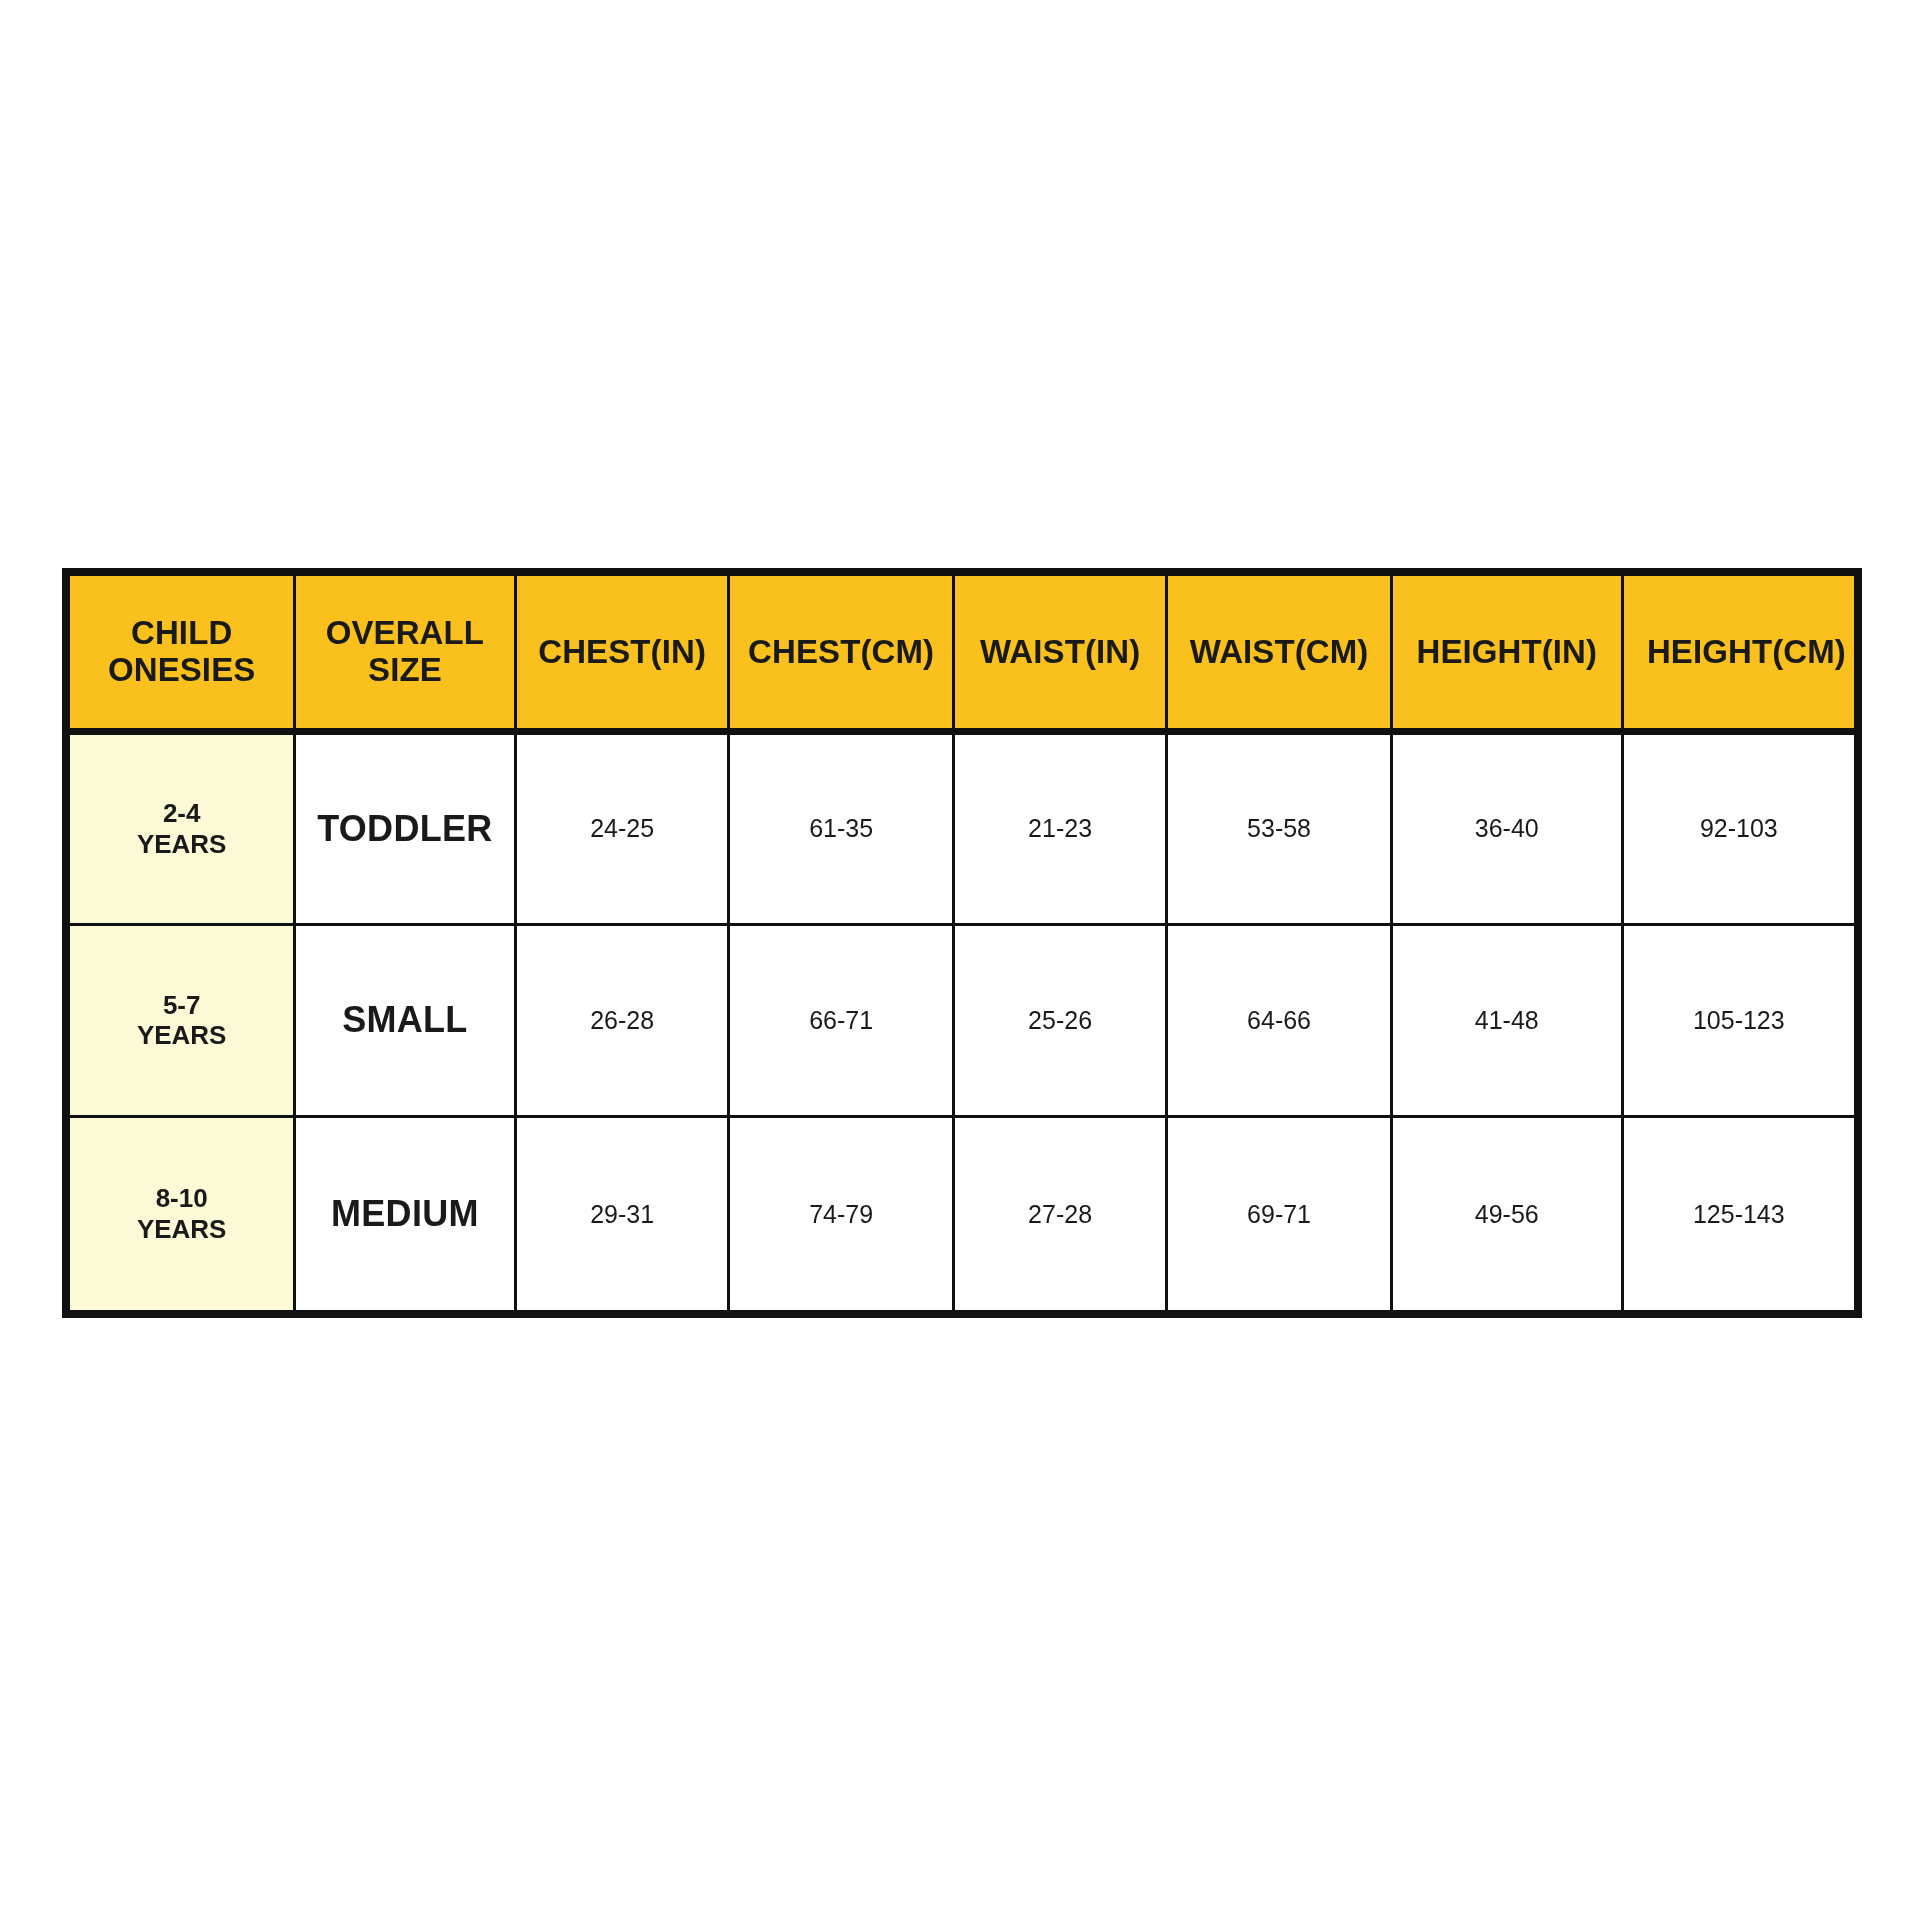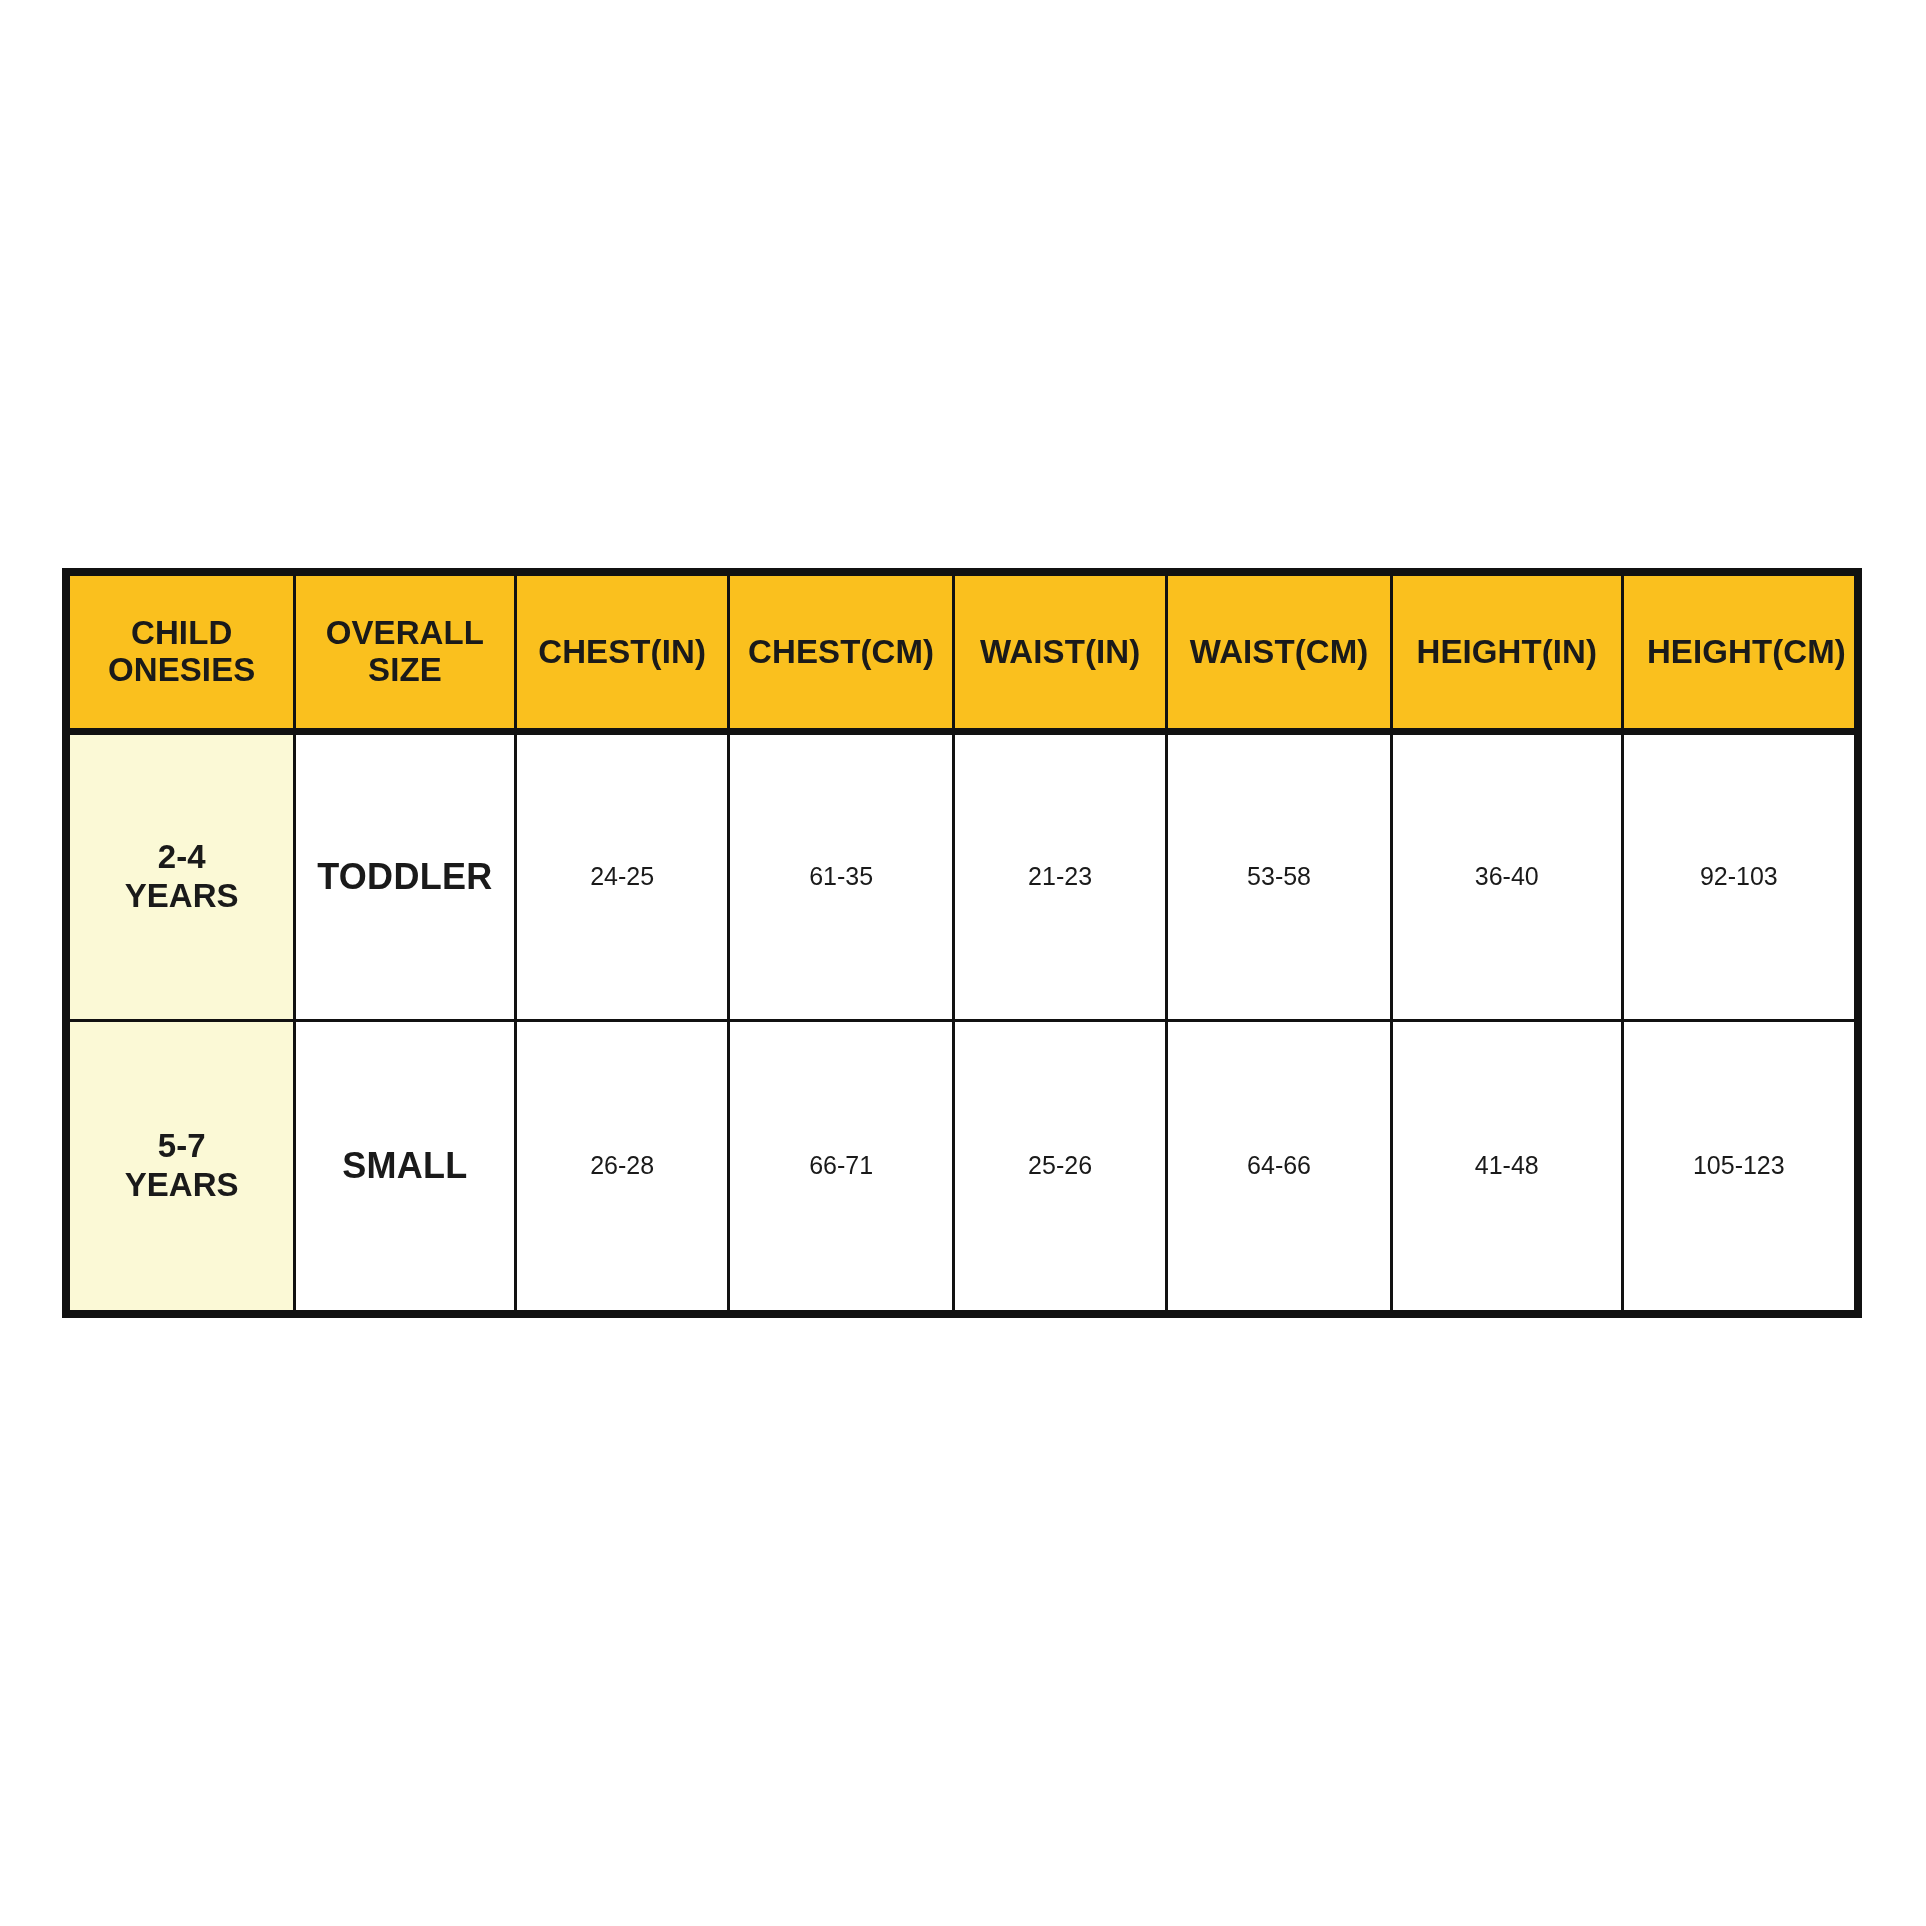--- a/index.html
+++ b/index.html
@@ -68,21 +68,21 @@
     border-right: 3.2px solid #111111;
     border-bottom: 3.2px solid #111111;
   }
   #size-chart tbody td:last-child { border-right: 0; }
   #size-chart tbody tr:last-child td { border-bottom: 0; }
 
   
   #size-chart tbody td.age-cell {
     background: #FBF9D6;
     font-weight: bold;
-    font-size: 33px;
+    font-size: 26px;
     line-height: 1.18;
   }
 
   
   #size-chart tbody td.size-cell {
     font-weight: bold;
     font-size: 36px;
     letter-spacing: 0.3px;
     margin-left: 32px;
   }
@@ -159,19 +159,32 @@
           </td>
           <td class="size-cell">SMALL</td>
           <td>26-28</td>
           <td>66-71</td>
           <td>25-26</td>
           <td>64-66</td>
           <td>41-48</td>
           <td>105-123</td>
         </tr>
 
+        <tr>
+          <td class="age-cell">
+            <span class="age-line">8-10</span>
+            <span class="age-line">YEARS</span>
+          </td>
+          <td class="size-cell">MEDIUM</td>
+          <td>29-31</td>
+          <td>74-79</td>
+          <td>27-28</td>
+          <td>69-71</td>
+          <td>49-56</td>
+          <td>125-143</td>
+        </tr>
 
       </tbody>
     </table>
   </div>
 
 </div>
 
 
 </body></html>

